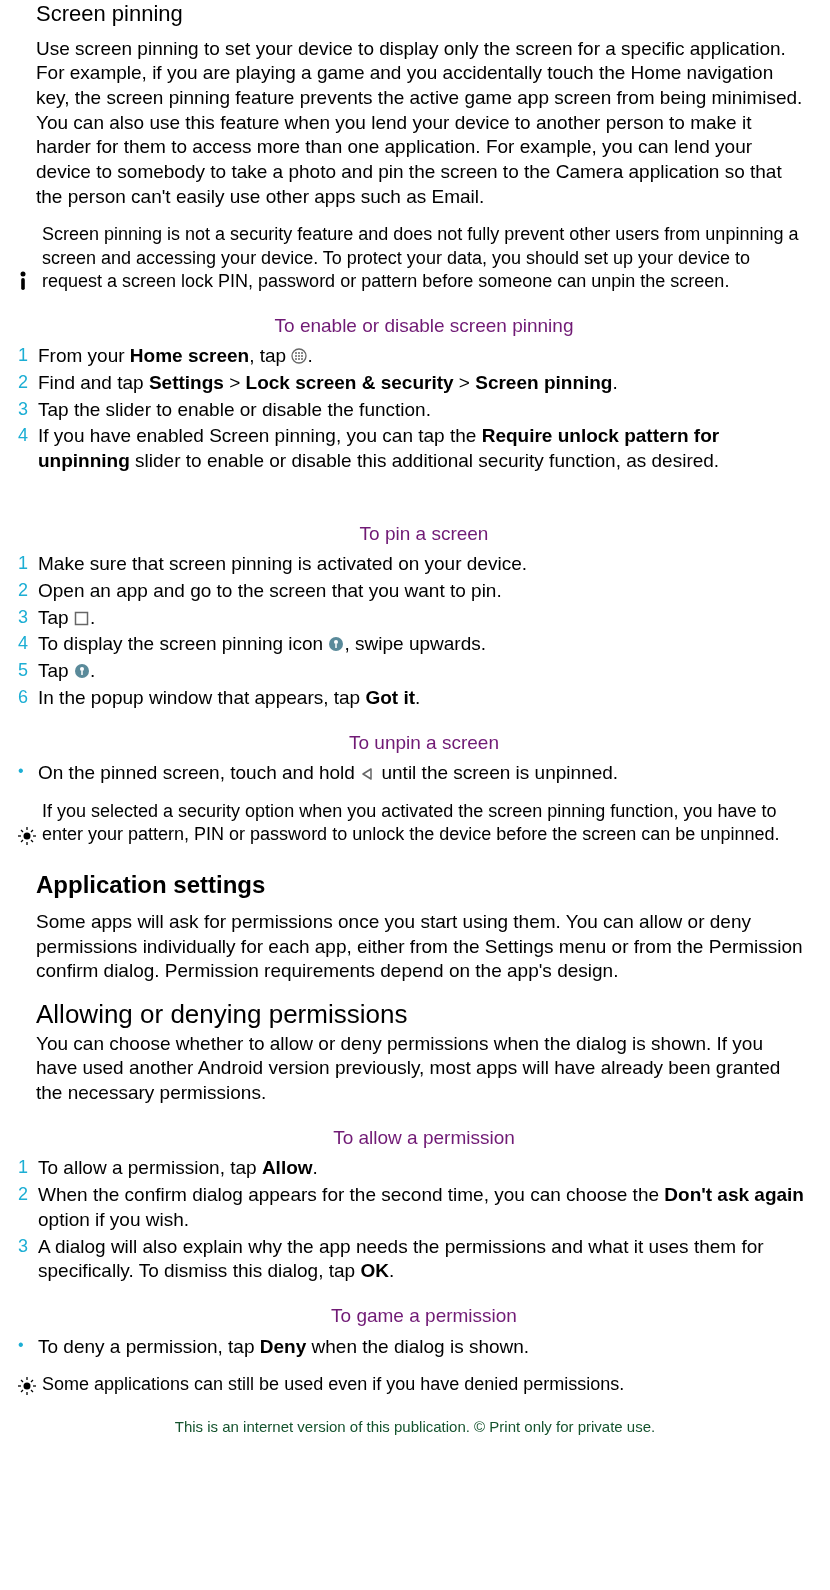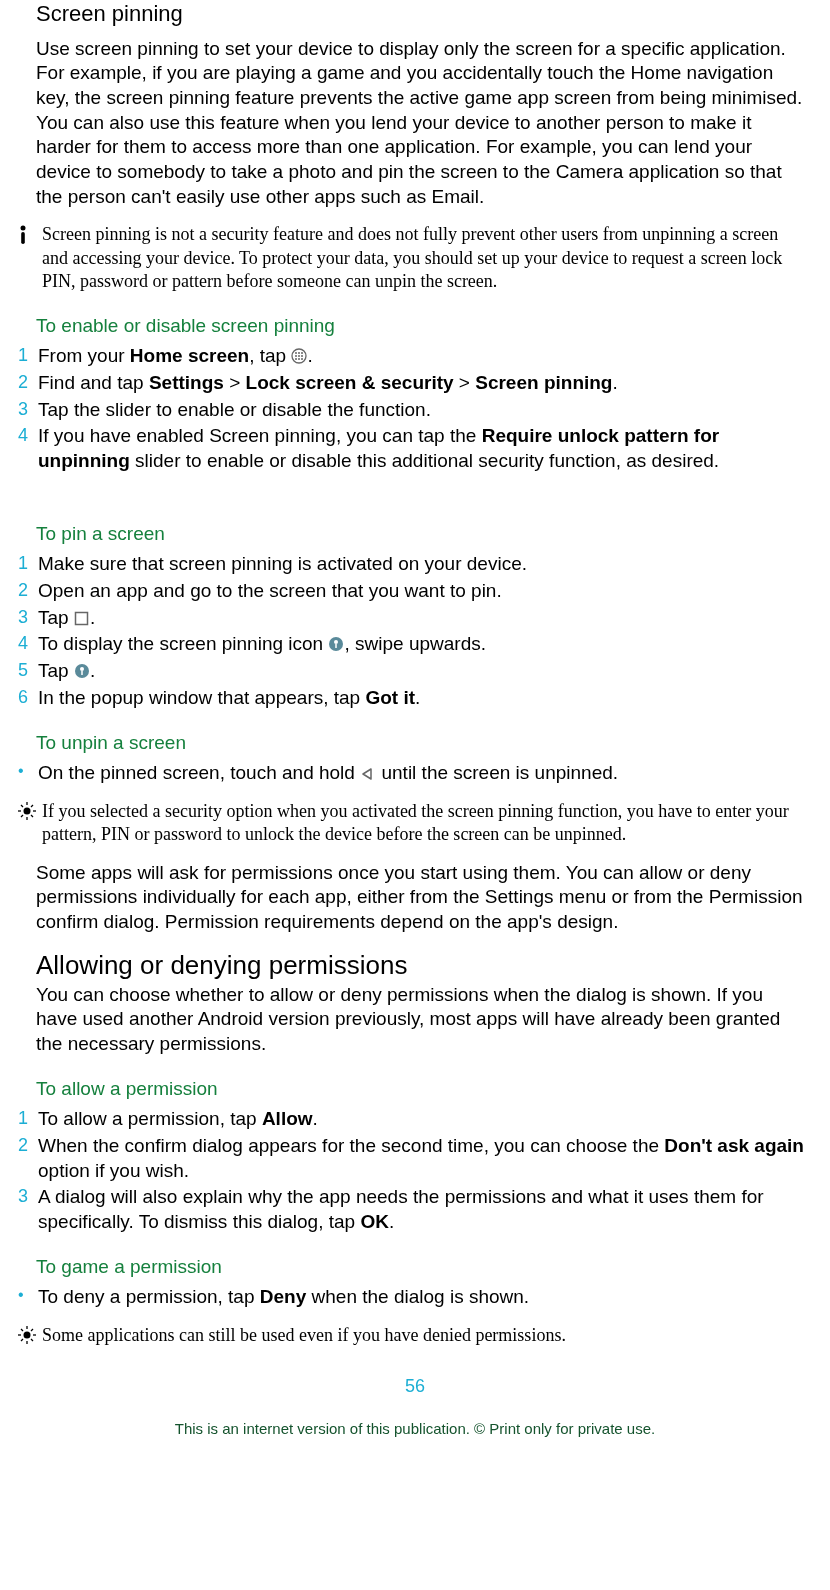--- a/index.html
+++ b/index.html
@@ -20,44 +20,44 @@
     margin-left: 18px;
     margin-bottom: 8px;
   }
   .body-text {
     margin-left: 18px;
     margin-right: 6px;
     margin-bottom: 14px;
   }
   .note-row {
     display: flex;
-    align-items: flex-start;
+    align-items: flex-end;
     margin-bottom: 14px;
-    font-family: Liberation Serif, serif;
   }
   .note-icon {
     width: 24px;
     flex: 0 0 24px;
     text-align: left;
     font-size: 20px;
     line-height: 1;
     padding-top: 2px;
   }
   .note-text {
     flex: 1;
     font-size: 18px;
     padding-right: 4px;
   }
   .tip-icon svg { vertical-align: top; }
   .sub-heading {
-    color: #15803d;
+    color: #701a75;
     font-size: 19px;
     margin-left: 18px;
     margin-bottom: 6px;
     margin-top: 20px;
+    text-align: center;
   }
   ol.steps {
     list-style: none;
     margin-bottom: 14px;
   }
   ol.steps li {
     display: flex;
     align-items: flex-start;
     margin-bottom: 2px;
   }
@@ -238,20 +238,21 @@
           <line x1="15" y1="9" x2="18" y2="9" stroke="#000" stroke-width="1.3"></line>
           <line x1="3" y1="3" x2="5" y2="5" stroke="#000" stroke-width="1.3"></line>
           <line x1="13" y1="13" x2="15" y2="15" stroke="#000" stroke-width="1.3"></line>
           <line x1="3" y1="15" x2="5" y2="13" stroke="#000" stroke-width="1.3"></line>
           <line x1="13" y1="5" x2="15" y2="3" stroke="#000" stroke-width="1.3"></line>
         </svg>
     </div>
     <div class="note-text">If you selected a security option when you activated the screen pinning function, you have to enter your pattern, PIN or password to unlock the device before the screen can be unpinned.</div>
   </div>
 
+  <div class="h2-title">Application settings</div>
   <div class="body-text">Some apps will ask for permissions once you start using them. You can allow or deny permissions individually for each app, either from the Settings menu or from the Permission confirm dialog. Permission requirements depend on the app's design.</div>
 
   <div class="h3-title">Allowing or denying permissions</div>
   <div class="body-text">You can choose whether to allow or deny permissions when the dialog is shown. If you have used another Android version previously, most apps will have already been granted the necessary permissions.</div>
 
   <div class="sub-heading">To allow a permission</div>
   <ol class="steps">
     <li>
       <span class="num">1</span>
       <span class="step-text">
@@ -292,16 +293,15 @@
           <line x1="15" y1="9" x2="18" y2="9" stroke="#000" stroke-width="1.3"></line>
           <line x1="3" y1="3" x2="5" y2="5" stroke="#000" stroke-width="1.3"></line>
           <line x1="13" y1="13" x2="15" y2="15" stroke="#000" stroke-width="1.3"></line>
           <line x1="3" y1="15" x2="5" y2="13" stroke="#000" stroke-width="1.3"></line>
           <line x1="13" y1="5" x2="15" y2="3" stroke="#000" stroke-width="1.3"></line>
         </svg>
     </div>
     <div class="note-text">Some applications can still be used even if you have denied permissions.</div>
   </div>
 
-  <div class="page-number">56</div>
   <div class="footer-note">This is an internet version of this publication. © Print only for private use.</div>
 
 </div>
 
 </body></html>

